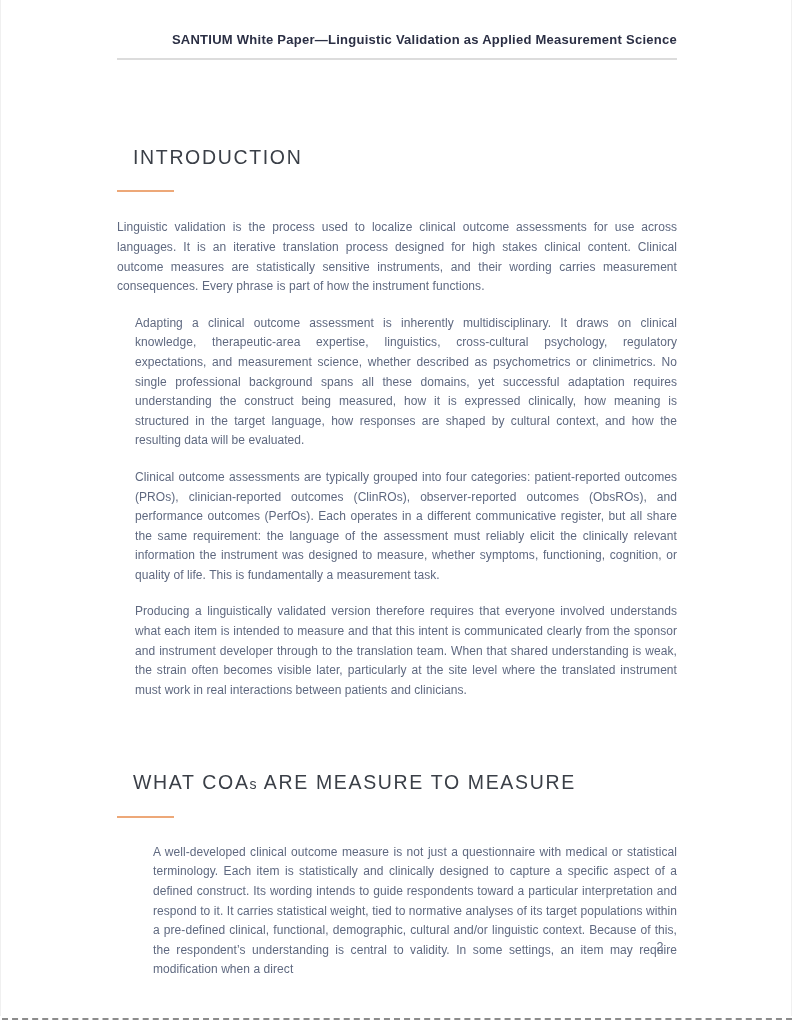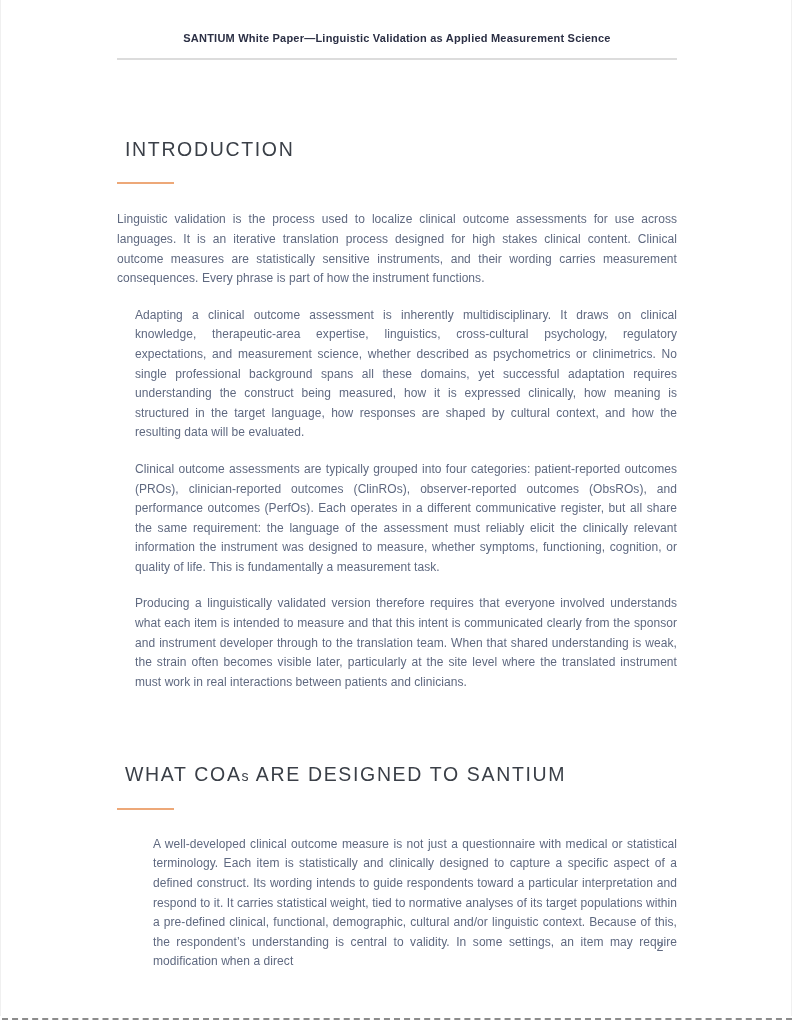--- a/index.html
+++ b/index.html
@@ -51,22 +51,22 @@
     height: 0;
     border-top: 2px dashed #8c8c8c;
   }
 
   
   .running-header {
     position: absolute;
     left: 117px;
     top: 32px;
     width: 560px;
-    text-align: center;
-    font-size: 11px;
+    text-align: right;
+    font-size: 13px;
     font-weight: bold;
     letter-spacing: 0.02em;
     color: #2b2f44;
     white-space: nowrap;
   }
   .header-rule {
     position: absolute;
     left: 117px;
     top: 58px;
     width: 560px;
@@ -76,21 +76,21 @@
 
   
   .content {
     position: absolute;
     left: 117px;
     top: 130px;
     width: 560px;
   }
 
   h1.section-title {
-    margin: 8px;
+    margin: 16px;
     font-size: 19.5px;
     font-weight: 400;
     letter-spacing: 0.085em;
     color: #3a3f47;
     line-height: 1.2;
     text-transform: none;
     white-space: nowrap;
   }
   h1.section-title .smallcap-s {
     font-size: 0.72em;
@@ -152,21 +152,21 @@
 
       <div class="para-stack-1">
         <p class="body-para">Linguistic validation is the process used to localize clinical outcome assessments for use across languages. It is an iterative translation process designed for high stakes clinical content. Clinical outcome measures are statistically sensitive instruments, and their wording carries measurement consequences. Every phrase is part of how the instrument functions.</p>
         <p class="body-para">Adapting a clinical outcome assessment is inherently multidisciplinary. It draws on clinical knowledge, therapeutic-area expertise, linguistics, cross-cultural psychology, regulatory expectations, and measurement science, whether described as psychometrics or clinimetrics. No single professional background spans all these domains, yet successful adaptation requires understanding the construct being measured, how it is expressed clinically, how meaning is structured in the target language, how responses are shaped by cultural context, and how the resulting data will be evaluated.</p>
         <p class="body-para">Clinical outcome assessments are typically grouped into four categories: patient-reported outcomes (PROs), clinician-reported outcomes (ClinROs), observer-reported outcomes (ObsROs), and performance outcomes (PerfOs). Each operates in a different communicative register, but all share the same requirement: the language of the assessment must reliably elicit the clinically relevant information the instrument was designed to measure, whether symptoms, functioning, cognition, or quality of life. This is fundamentally a measurement task.</p>
         <p class="body-para">Producing a linguistically validated version therefore requires that everyone involved understands what each item is intended to measure and that this intent is communicated clearly from the sponsor and instrument developer through to the translation team. When that shared understanding is weak, the strain often becomes visible later, particularly at the site level where the translated instrument must work in real interactions between patients and clinicians.</p>
       </div>
     </div>
 
     <div class="section-two">
-      <h1 class="section-title"><span>WHAT COA</span><span class="smallcap-s">s</span><span> ARE DESIGNED TO SANTIUM</span></h1>
+      <h1 class="section-title"><span>WHAT COA</span><span class="smallcap-s">s</span><span> ARE MEASURE TO MEASURE</span></h1>
       <div class="title-rule"></div>
 
       <div class="para-stack-2">
         <p class="body-para">A well-developed clinical outcome measure is not just a questionnaire with medical or statistical terminology. Each item is statistically and clinically designed to capture a specific aspect of a defined construct. Its wording intends to guide respondents toward a particular interpretation and respond to it. It carries statistical weight, tied to normative analyses of its target populations within a pre-defined clinical, functional, demographic, cultural and/or linguistic context.  Because of this, the respondent’s understanding is central to validity. In some settings, an item may require modification when a direct</p>
       </div>
     </div>
 
   </div>
 
   <div class="page-number">2</div>

